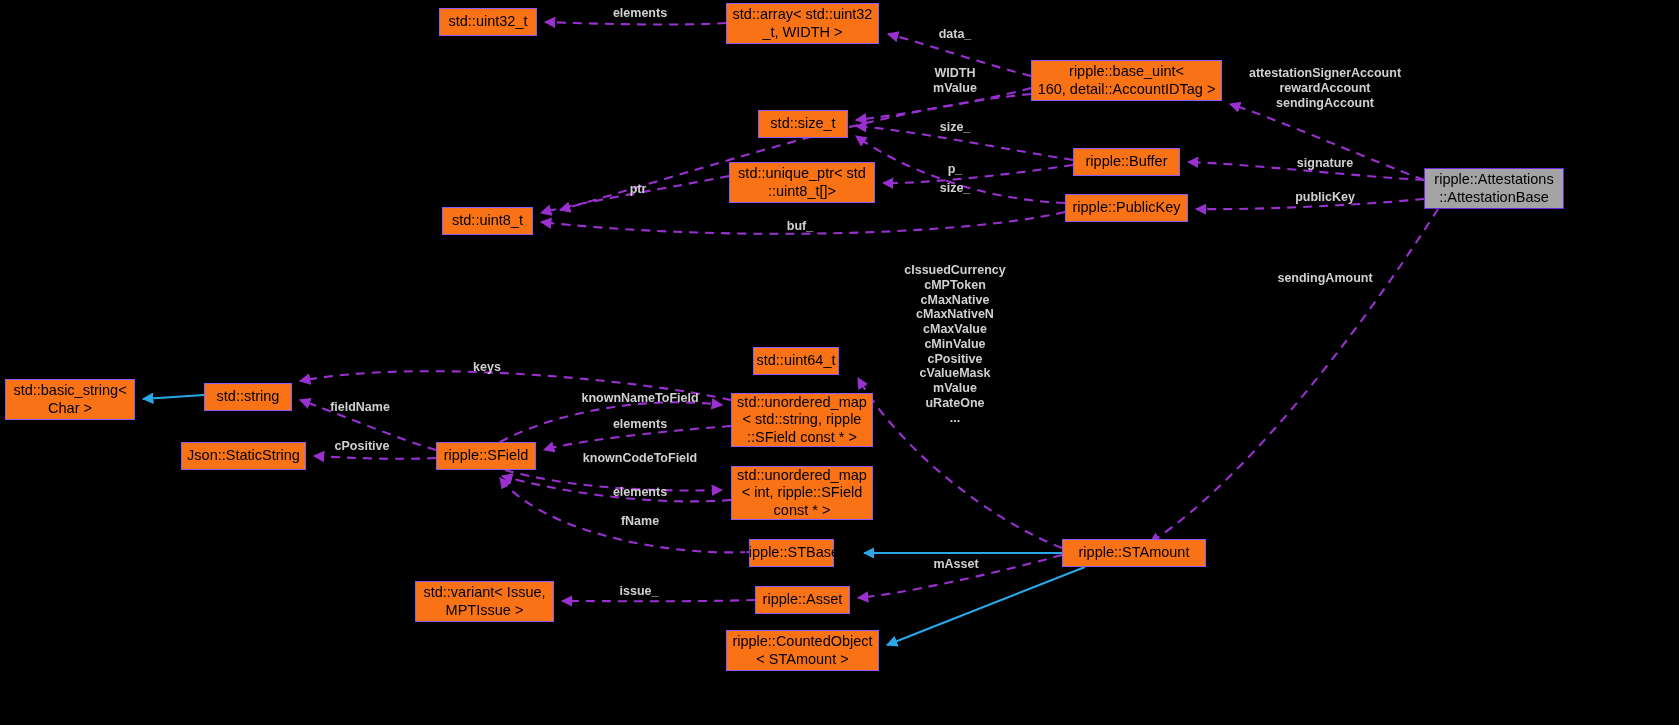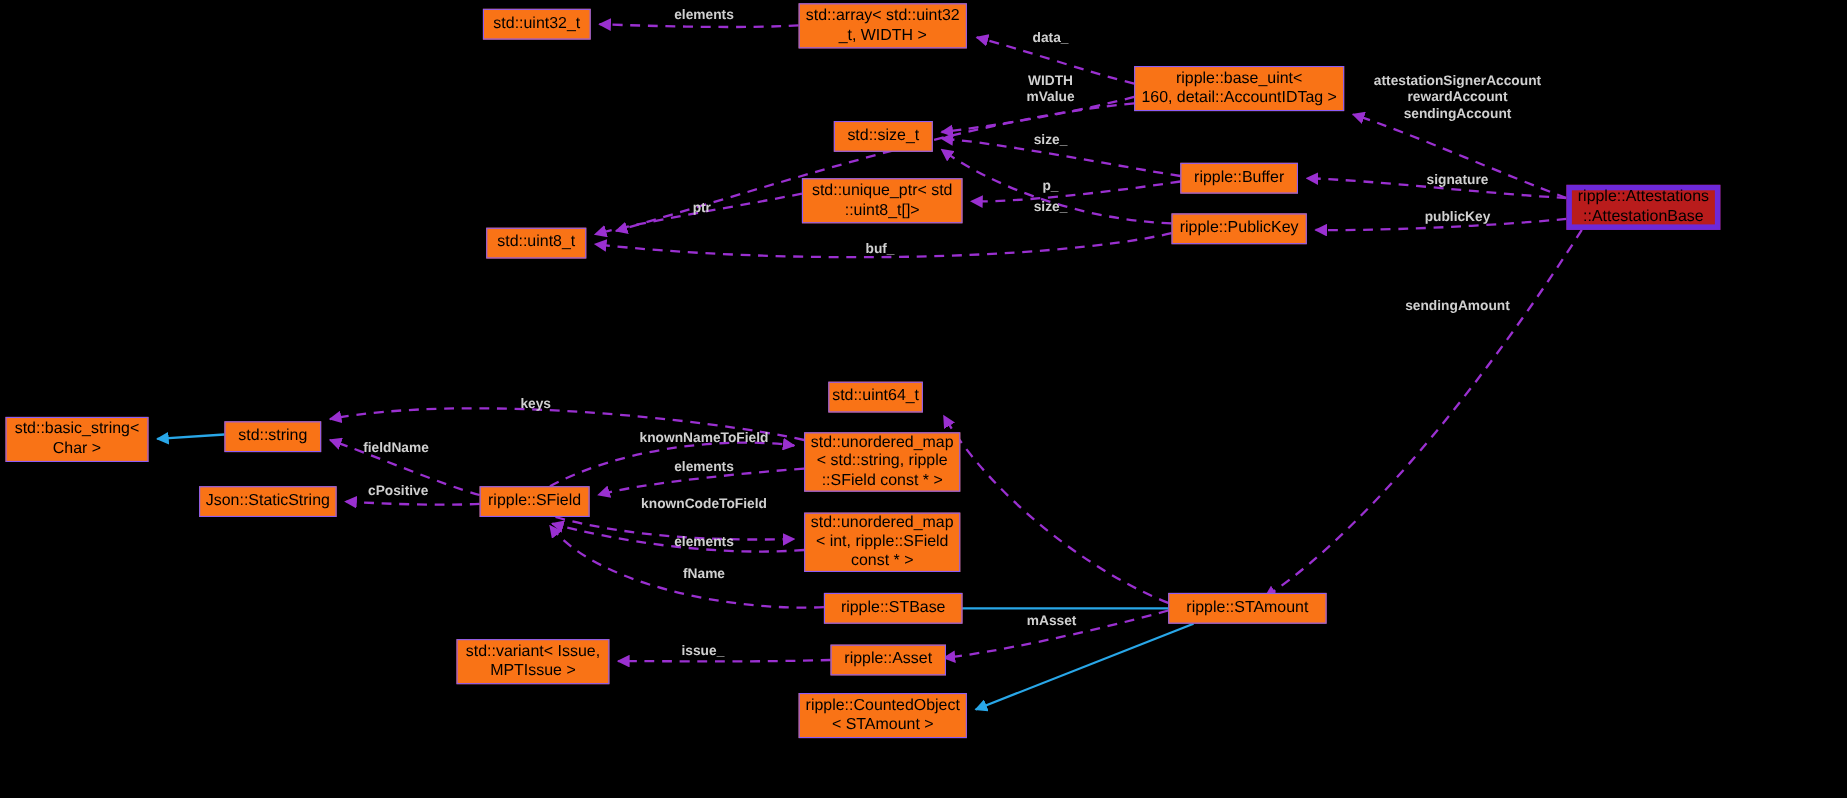--- a/index.html
+++ b/index.html
@@ -30,22 +30,22 @@
     font-size: 14.5px;
     line-height: 1.18;
     text-align: center;
     display: flex;
     align-items: center;
     justify-content: center;
     white-space: pre-line;
     padding: 1px 4px;
   }
   .node.highlight {
-    background: #b91c1c;
-    border: 5px solid #6d28d9;
+    background: #a3a3a3;
+    border: 1px solid #6d28d9;
   }
   .edge-label {
     position: absolute;
     color: #d0d0d0;
     font-size: 12.5px;
     font-weight: bold;
     line-height: 1.12;
     white-space: pre-line;
     text-align: center;
     transform: translateX(-50%);
@@ -136,28 +136,28 @@
 ::SField const * &gt;</div>
 
   <div class="node" style="left:181px;top:442px;width:125px;height:28px;">Json::StaticString</div>
 
   <div class="node" style="left:436px;top:442px;width:100px;height:28px;">ripple::SField</div>
 
   <div class="node" style="left:731px;top:466px;width:142px;height:54px;">std::unordered_map
 &lt; int, ripple::SField
  const * &gt;</div>
 
-  <div class="node" style="left:749px;top:539px;width:126px;height:28px;">ripple::STBase</div>
+  <div class="node" style="left:749px;top:539px;width:85px;height:28px;">ripple::STBase</div>
 
   <div class="node" style="left:1062px;top:539px;width:144px;height:28px;">ripple::STAmount</div>
 
   <div class="node" style="left:415px;top:581px;width:139px;height:41px;">std::variant&lt; Issue,
  MPTIssue &gt;</div>
 
-  <div class="node" style="left:755px;top:586px;width:105px;height:28px;">ripple::Asset</div>
+  <div class="node" style="left:755px;top:586px;width:95px;height:28px;">ripple::Asset</div>
 
   <div class="node" style="left:726px;top:630px;width:153px;height:41px;">ripple::CountedObject
 &lt; STAmount &gt;</div>
 
   <div class="edge-label" style="left:640px;top:6px;">elements</div>
 
   <div class="edge-label" style="left:955px;top:27px;">data_</div>
 
   <div class="edge-label multi" style="left:955px;top:66px;">WIDTH
 mValue</div>
@@ -173,20 +173,31 @@
   <div class="edge-label" style="left:955px;top:162px;">p_</div>
 
   <div class="edge-label" style="left:638px;top:182px;">ptr</div>
 
   <div class="edge-label" style="left:955px;top:181px;">size_</div>
 
   <div class="edge-label" style="left:1325px;top:190px;">publicKey</div>
 
   <div class="edge-label" style="left:800px;top:219px;">buf_</div>
 
+  <div class="edge-label multi" style="left:955px;top:263px;">cIssuedCurrency
+cMPToken
+cMaxNative
+cMaxNativeN
+cMaxValue
+cMinValue
+cPositive
+cValueMask
+mValue
+uRateOne
+...</div>
 
   <div class="edge-label" style="left:1325px;top:271px;">sendingAmount</div>
 
   <div class="edge-label" style="left:487px;top:360px;">keys</div>
 
   <div class="edge-label" style="left:640px;top:391px;">knownNameToField</div>
 
   <div class="edge-label" style="left:360px;top:400px;">fieldName</div>
 
   <div class="edge-label" style="left:640px;top:417px;">elements</div>

